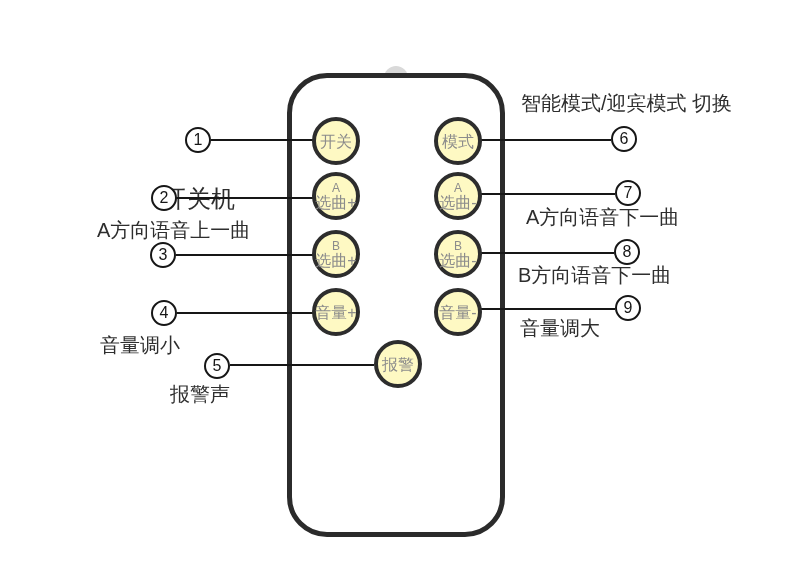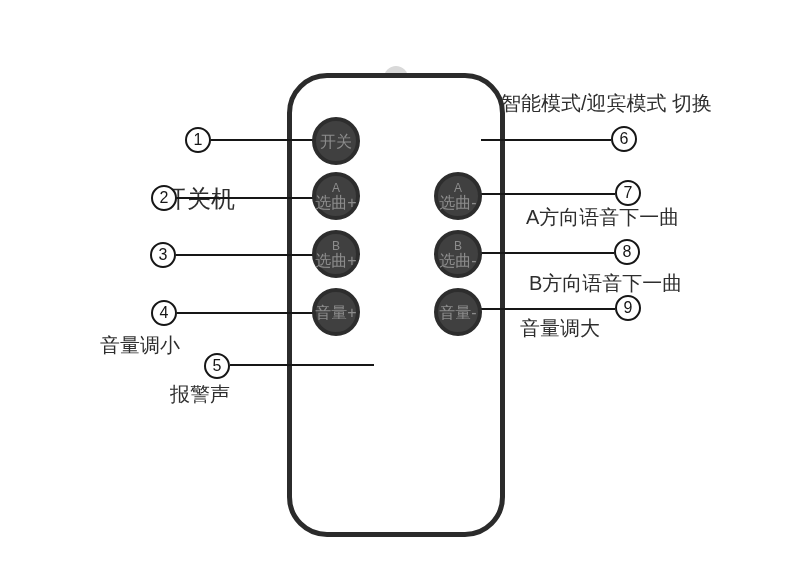--- a/index.html
+++ b/index.html
@@ -10,21 +10,21 @@
   .bump{
     position:absolute;left:384px;top:66px;width:24px;height:14px;
     background:#d9d9d9;border-radius:12px 12px 0 0;
   }
   .remote{
     position:absolute;left:287px;top:73px;width:218px;height:464px;
     box-sizing:border-box;background:#ffffff;border:5px solid #2b2b2b;border-radius:40px;
   }
   .btn{
     position:absolute;width:48px;height:48px;box-sizing:border-box;
-    border:4px solid #2d2d2d;border-radius:50%;background:#404040;
+    border:4px solid #2d2d2d;border-radius:50%;background:#fef9c3;
     display:flex;flex-direction:column;align-items:center;justify-content:center;
     color:#8c8c8c;z-index:4;
   }
   .btn .main{font-size:16px;line-height:17px;white-space:nowrap;}
   .btn .sub{font-size:12px;line-height:12px;white-space:nowrap;}
   .callout{
     position:absolute;width:26px;height:26px;box-sizing:border-box;
     border:2px solid #161616;border-radius:50%;background:#ffffff;
     display:flex;align-items:center;justify-content:center;
     color:#161616;font-size:16px;z-index:5;
@@ -49,20 +49,23 @@
   <div class="line" style="left:177px;top:312px;width:136px;"></div>
   <div class="line" style="left:230px;top:364px;width:144px;"></div>
   <div class="line" style="left:481px;top:139px;width:130px;"></div>
   <div class="line" style="left:481px;top:193px;width:134px;"></div>
   <div class="line" style="left:481px;top:252px;width:133px;"></div>
   <div class="line" style="left:481px;top:308px;width:134px;"></div>
 
   <div class="btn" style="left:312px;top:117px;">
     <span class="main">开关</span>
   </div>
+  <div class="btn" style="left:434px;top:117px;">
+    <span class="main">模式</span>
+  </div>
   <div class="btn" style="left:312px;top:172px;">
     <span class="sub">A</span>
     <span class="main">选曲+</span>
   </div>
   <div class="btn" style="left:434px;top:172px;">
     <span class="sub">A</span>
     <span class="main">选曲-</span>
   </div>
   <div class="btn" style="left:312px;top:230px;">
     <span class="sub">B</span>
@@ -70,20 +73,23 @@
   </div>
   <div class="btn" style="left:434px;top:230px;">
     <span class="sub">B</span>
     <span class="main">选曲-</span>
   </div>
   <div class="btn" style="left:312px;top:288px;">
     <span class="main">音量+</span>
   </div>
   <div class="btn" style="left:434px;top:288px;">
     <span class="main">音量-</span>
+  </div>
+  <div class="btn" style="left:374px;top:340px;">
+    <span class="main">报警</span>
   </div>
 
   <div class="callout" style="left:185px;top:127px;">
     <span>1</span>
   </div>
   <div class="callout" style="left:151px;top:185px;">
     <span>2</span>
   </div>
   <div class="callout" style="left:150px;top:242px;">
     <span>3</span>
@@ -101,20 +107,21 @@
     <span>7</span>
   </div>
   <div class="callout" style="left:614px;top:239px;">
     <span>8</span>
   </div>
   <div class="callout" style="left:615px;top:295px;">
     <span>9</span>
   </div>
 
   <div class="lbl big" style="left:163px;top:158px;">开关机</div>
+  <div class="lbl" style="left:97px;top:219px;">A方向语音上一曲</div>
   <div class="lbl" style="left:100px;top:334px;">音量调小</div>
   <div class="lbl" style="left:170px;top:383px;">报警声</div>
-  <div class="lbl" style="left:501px;top:92px;">智能模式/迎宾模式 切换</div>
+  <div class="lbl" style="left:521px;top:92px;">智能模式/迎宾模式 切换</div>
   <div class="lbl" style="left:518px;top:206px;margin-left:8px;">A方向语音下一曲</div>
-  <div class="lbl" style="left:518px;top:272px;margin-left:11px;">B方向语音下一曲</div>
+  <div class="lbl" style="left:518px;top:264px;">B方向语音下一曲</div>
   <div class="lbl" style="left:520px;top:317px;">音量调大</div>
 
 </div>
 
 </body></html>

